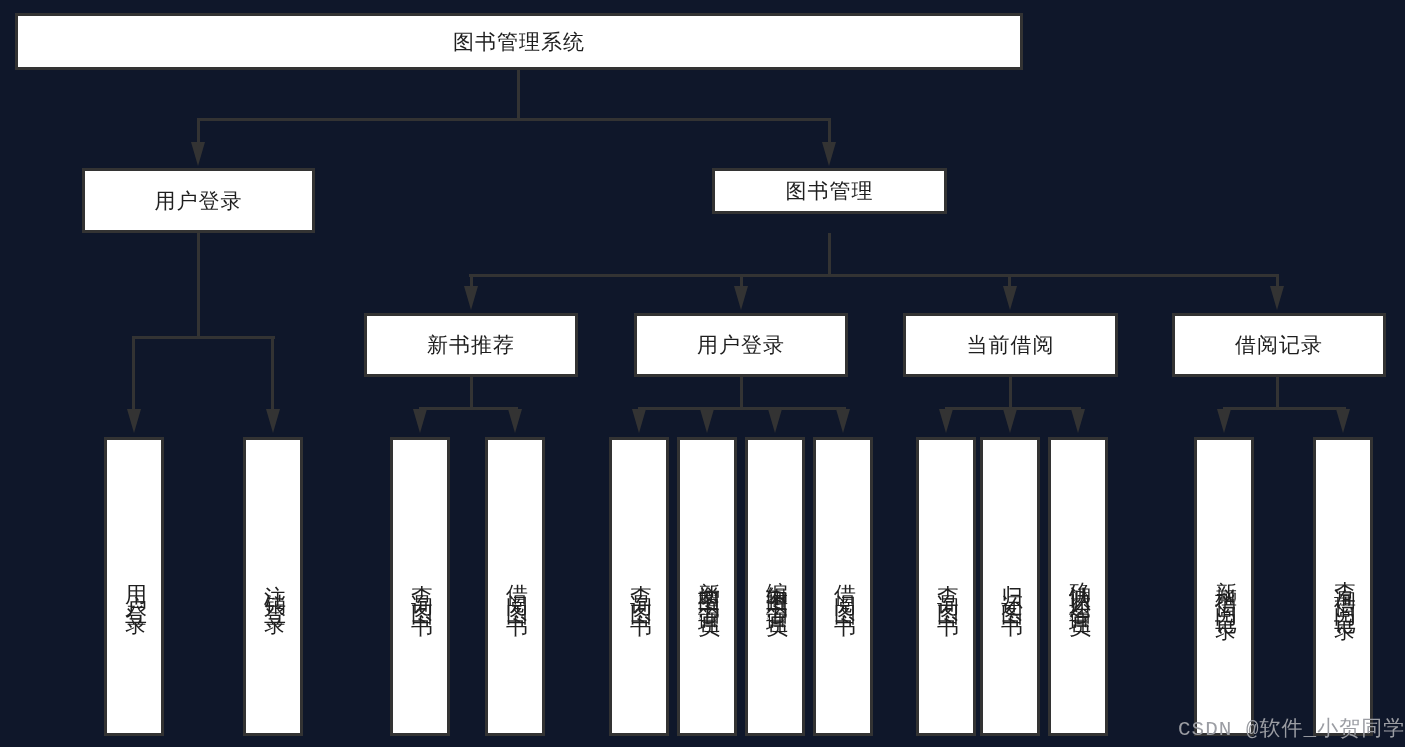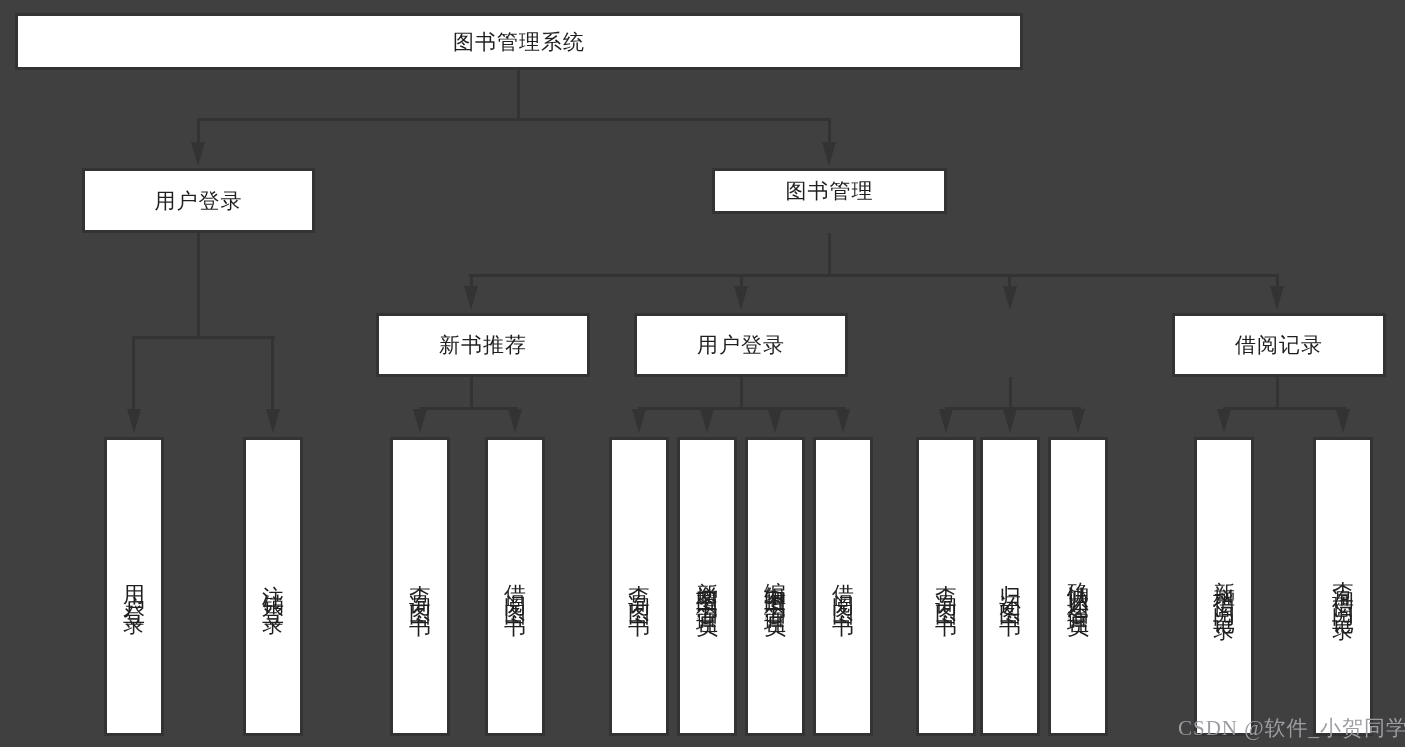--- a/index.html
+++ b/index.html
@@ -1,21 +1,21 @@
 <!DOCTYPE html>
 <html><head>
 <meta charset="utf-8">
 <style>
   html, body { margin: 0; padding: 0; background: #ffffff; }
   #canvas {
     position: relative;
     width: 1405px;
     height: 747px;
-    background: #404040;
-    font-family: Liberation Serif, serif;
+    background: #0f172a;
+    font-family: Liberation Mono, monospace;
     overflow: hidden;
   }
   .hbox {
     position: absolute;
     box-sizing: border-box;
     border: 3px solid #333333;
     background: #ffffff;
     display: flex;
     align-items: center;
     justify-content: center;
@@ -80,25 +80,28 @@
     <span>图书管理系统</span>
   </div>
 
   <div class="hbox" style="left:82px; top:168px; width:233px; height:65px;">
     <span>用户登录</span>
   </div>
   <div class="hbox" style="left:712px; top:168px; width:235px; height:46px;">
     <span>图书管理</span>
   </div>
 
-  <div class="hbox" style="left:376px; top:313px; width:214px; height:64px;">
+  <div class="hbox" style="left:364px; top:313px; width:214px; height:64px;">
     <span>新书推荐</span>
   </div>
   <div class="hbox" style="left:634px; top:313px; width:214px; height:64px;">
     <span>用户登录</span>
+  </div>
+  <div class="hbox" style="left:903px; top:313px; width:215px; height:64px;">
+    <span>当前借阅</span>
   </div>
   <div class="hbox" style="left:1172px; top:313px; width:214px; height:64px;">
     <span>借阅记录</span>
   </div>
 
   <div class="leaf" style="left:104px;">
     <span class="vtext">用户登录</span>
   </div>
   <div class="leaf" style="left:243px;">
     <span class="vtext">注销登录</span>

